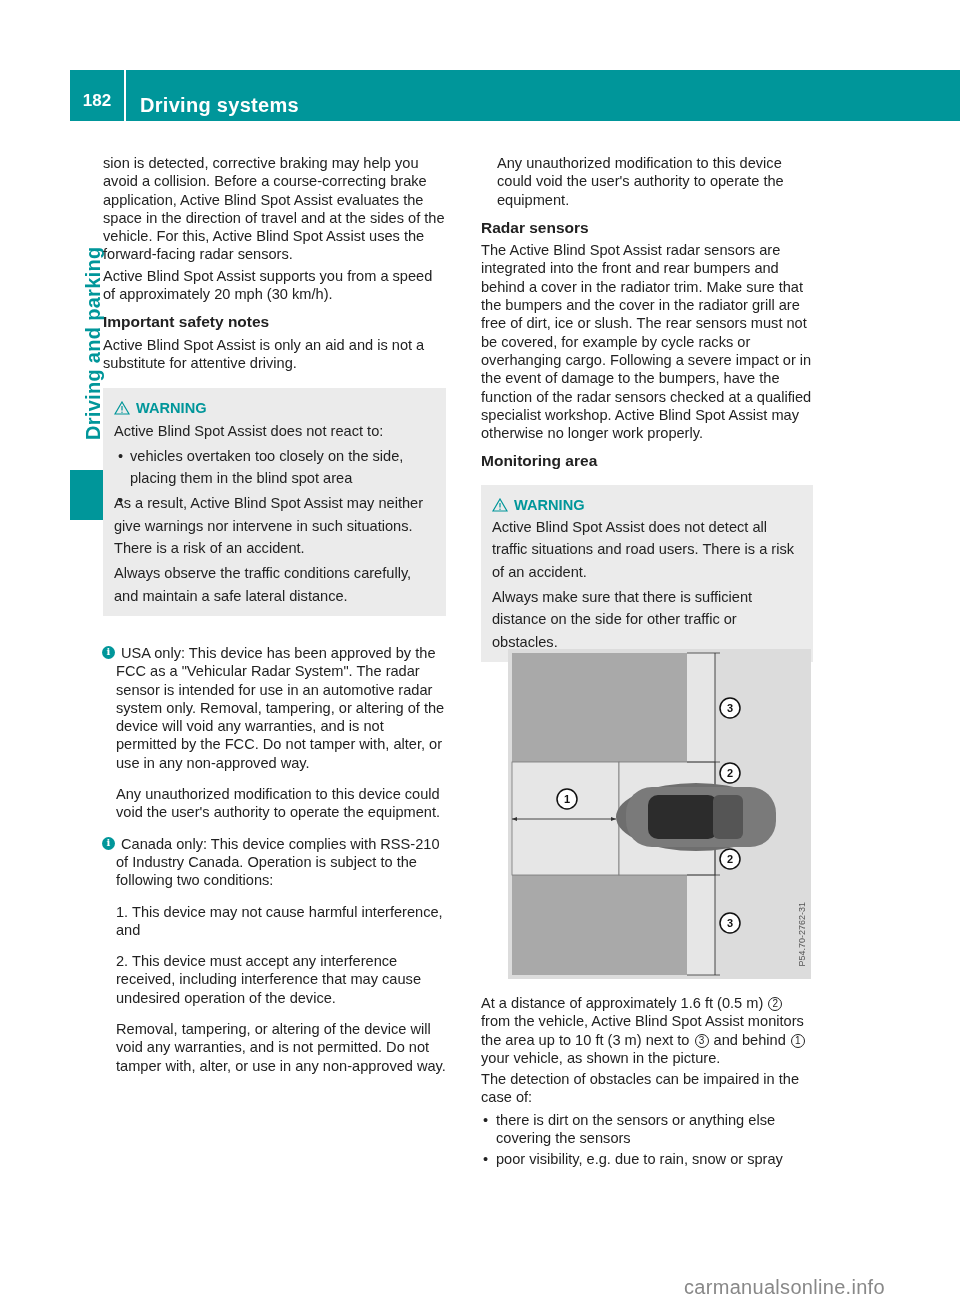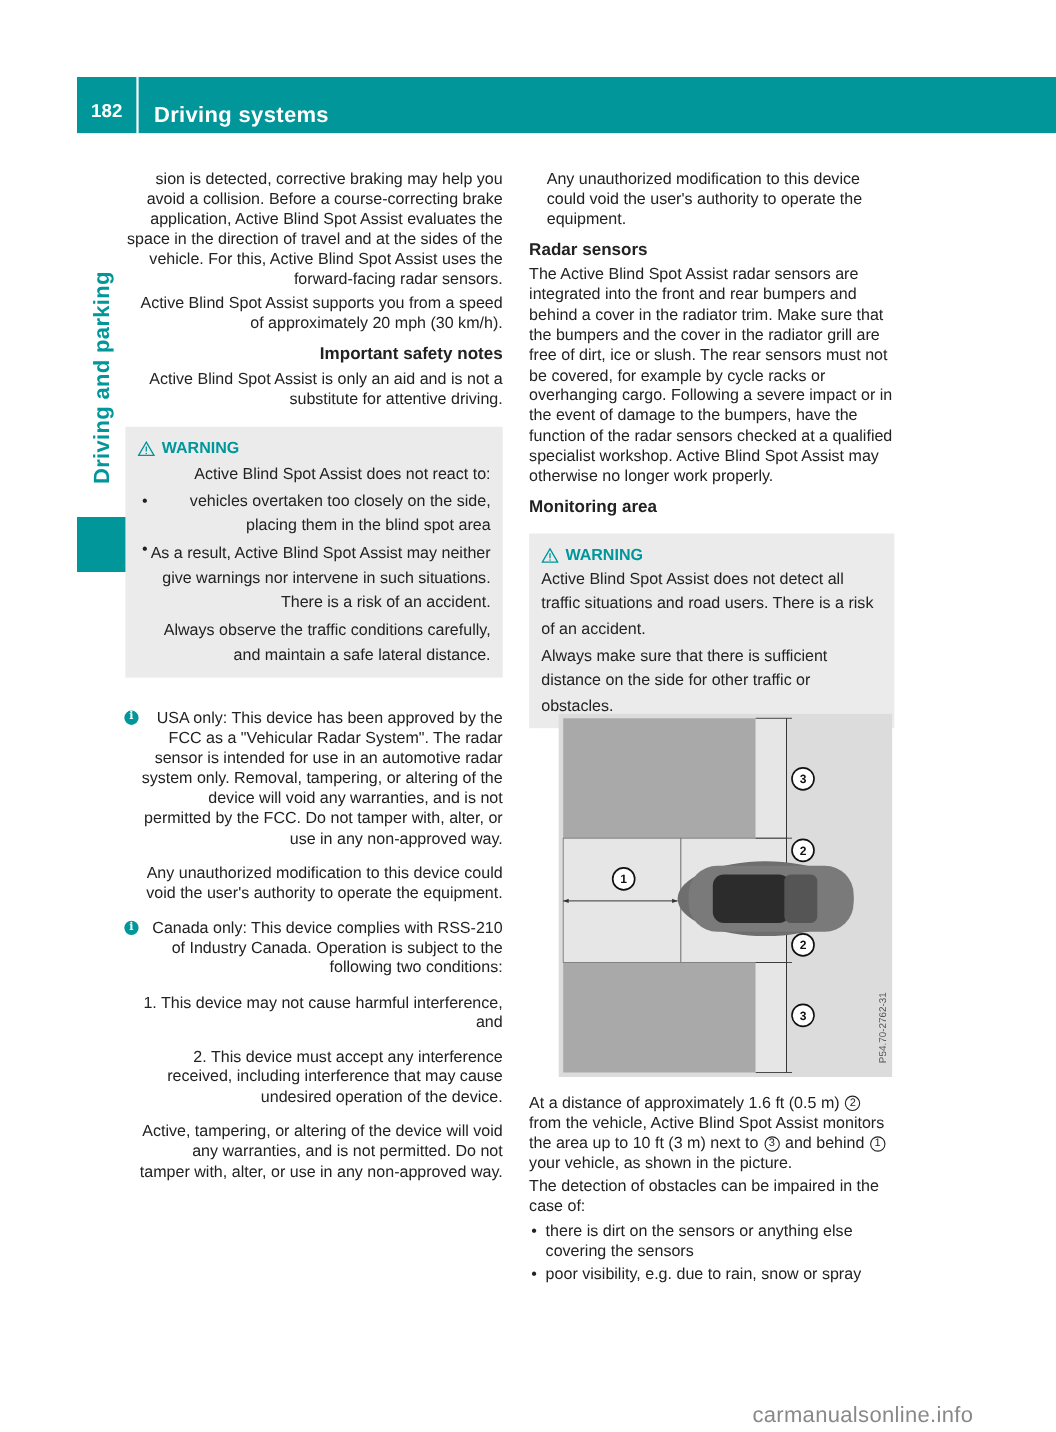--- a/index.html
+++ b/index.html
@@ -4,21 +4,21 @@
 <style>
   html, body { margin:0; padding:0; background:#fff; }
   body { width:960px; height:1302px; position:relative; overflow:hidden;
          font-family:"Liberation Sans", sans-serif; color:#222; }
   .header-bar { position:absolute; left:70px; top:70px; width:928px; height:51px; background:#00969a; display:flex; }
   .page-num { width:56px; display:flex; align-items:center; justify-content:center; color:#fff; font-weight:bold; font-size:17px; border-right:2px solid #fff; padding-top:10px; box-sizing:border-box; }
   .section-title { color:#fff; font-weight:bold; font-size:20px; padding-left:14px; display:flex; align-items:center; padding-top:20px; box-sizing:border-box; letter-spacing:0.3px;}
   .side-label { position:absolute; left:82px; top:440px; transform-origin:left top; transform:rotate(-90deg); color:#00969a; font-weight:bold; font-size:20px; white-space:nowrap; letter-spacing:0.3px;}
   .side-tab { position:absolute; left:70px; top:470px; width:50px; height:50px; background:#00969a; }
   .col { position:absolute; font-size:14.6px; line-height:18.3px; }
-  .col-left { left:114px; top:154px; width:343px;text-align:right; }
+  .col-left { left:103px; top:154px; width:343px; }
   .col-right { left:481px; top:154px; width:332px; }
   p { margin:0 0 3px 0; }
   h3 { margin:10px 0 4px 0; font-size:15.5px; font-weight:bold; }
   .warn { background:#ebebeb; padding:9px 11px 9px 11px; margin:16px 0 28px 0; line-height:22.3px; }
   .warn-head { color:#00969a; font-weight:bold; display:flex; align-items:center; gap:6px; font-size:14.6px; }
   .warn p { margin:0 0 0 0; }
   .warn ul { margin:3px 0 3px 0; padding:0; list-style:none; }
   .warn li { padding-left:16px; position:relative; }
   .bullet { position:absolute; left:4px; }
   .info { position:relative; padding-left:13px; margin-bottom:6px; }
@@ -70,21 +70,21 @@
     <span class="info-icon">i</span>
     <p style="text-indent:5px">USA only: This device has been approved by the FCC as a "Vehicular Radar System". The radar sensor is intended for use in an automotive radar system only. Removal, tampering, or altering of the device will void any warranties, and is not permitted by the FCC. Do not tamper with, alter, or use in any non-approved way.</p>
     <p>Any unauthorized modification to this device could void the user's authority to operate the equipment.</p>
   </div>
 
   <div class="info" style="margin-top:10px">
     <span class="info-icon">i</span>
     <p style="text-indent:5px">Canada only: This device complies with RSS-210 of Industry Canada. Operation is subject to the following two conditions:</p>
     <p>1. This device may not cause harmful interference, and</p>
     <p>2. This device must accept any interference received, including interference that may cause undesired operation of the device.</p>
-    <p>Active, tampering, or altering of the device will void any warranties, and is not permitted. Do not tamper with, alter, or use in any non-approved way.</p>
+    <p>Removal, tampering, or altering of the device will void any warranties, and is not permitted. Do not tamper with, alter, or use in any non-approved way.</p>
   </div>
 </div>
 
 <div class="col col-right">
   <p style="padding-left:16px">Any unauthorized modification to this device could void the user's authority to operate the equipment.</p>
   <h3>Radar sensors</h3>
   <p>The Active Blind Spot Assist radar sensors are integrated into the front and rear bumpers and behind a cover in the radiator trim. Make sure that the bumpers and the cover in the radiator grill are free of dirt, ice or slush. The rear sensors must not be covered, for example by cycle racks or overhanging cargo. Following a severe impact or in the event of damage to the bumpers, have the function of the radar sensors checked at a qualified specialist workshop. Active Blind Spot Assist may otherwise no longer work properly.</p>
   <h3>Monitoring area</h3>
 
   <div class="warn" style="margin-top:14px">

